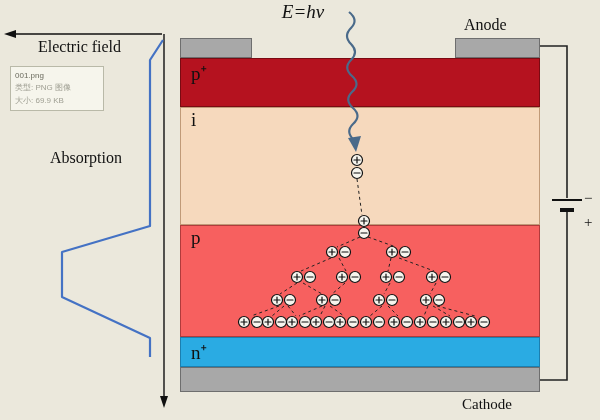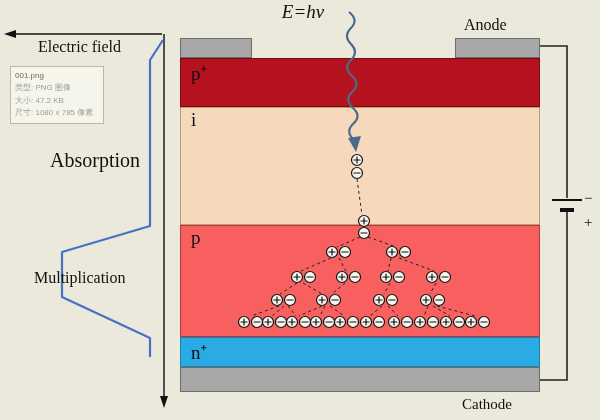--- a/index.html
+++ b/index.html
@@ -15,21 +15,21 @@
   #layer-p{top:225px; height:112px; background:var(--p); border:1px solid #b03b3b;}
   #layer-n-plus{top:337px; height:30px; background:var(--n-plus); border:1px solid #1b7fb0;}
   .contact{position:absolute; background:var(--contact); border:1px solid #6e6e6e; box-sizing:border-box; z-index:1;}
   #contact-top-left{left:180px; top:38px; width:72px; height:20px;}
   #contact-anode{left:455px; top:38px; width:85px; height:20px;}
   #contact-bottom{left:180px; top:367px; width:360px; height:25px;}
   .region-label{position:absolute; left:10px; top:1px; font-size:19px; color:#111; z-index:4;}
   .lbl{position:absolute; color:#111; z-index:4; white-space:nowrap;}
   #photon-label{left:258px; top:1px; width:90px; text-align:center; font-size:19px; font-style:italic;}
   #electric-field{left:38px; top:38px; font-size:16px;}
-  #absorption{left:50px; top:149px; font-size:20px;}
+  #absorption{left:50px; top:149px; font-size:16px;}
   #multiplication{left:34px; top:269px; font-size:16px;}
   #anode{left:464px; top:16px; font-size:16px;}
   #cathode{left:462px; top:396px; font-size:15px;}
   #battery-minus{left:584px; top:190px; font-size:15px;}
   #battery-plus{left:584px; top:214px; font-size:15px;}
   #tooltip{
     position:absolute; left:10px; top:66px; width:94px; z-index:5;
     background:#f6f5ec; border:1px solid #b9b9a8; padding:3px 4px;
     font-family:"Liberation Sans", sans-serif; font-size:8px; line-height:1.55;
     color:#a0a094; box-sizing:border-box;
@@ -65,31 +65,29 @@
     <span class="region-label">p</span>
   </div>
   <div class="layer" id="layer-n-plus">
     <span class="region-label">n⁺</span>
   </div>
   <div class="contact" id="contact-bottom"></div>
 
   <div class="lbl" id="electric-field">Electric field</div>
   <div class="lbl" id="photon-label">E=hv</div>
   <div class="lbl" id="absorption">Absorption</div>
-  <div class="lbl" id="multiplication">Multiplication</div>
   <div class="lbl" id="anode">Anode</div>
   <div class="lbl" id="cathode">Cathode</div>
   <div class="lbl" id="battery-minus">−</div>
   <div class="lbl" id="battery-plus">+</div>
 
   <div id="tooltip">
     <div class="fname">001.png</div>
     <div>类型: PNG 图像</div>
-    <div>大小: 47.2 KB</div>
-    <div>尺寸: 1080 x 785 像素</div>
+    <div>大小: 69.9 KB</div>
   </div>
 
   <svg class="overlay" width="600" height="420" viewBox="0 0 600 420">
 
     <g>
       <line class="axis" x1="164" y1="34" x2="164" y2="398"></line>
       <polygon class="axis-head" points="160,396 168,396 164,408"></polygon>
     </g>
 
     <g>

